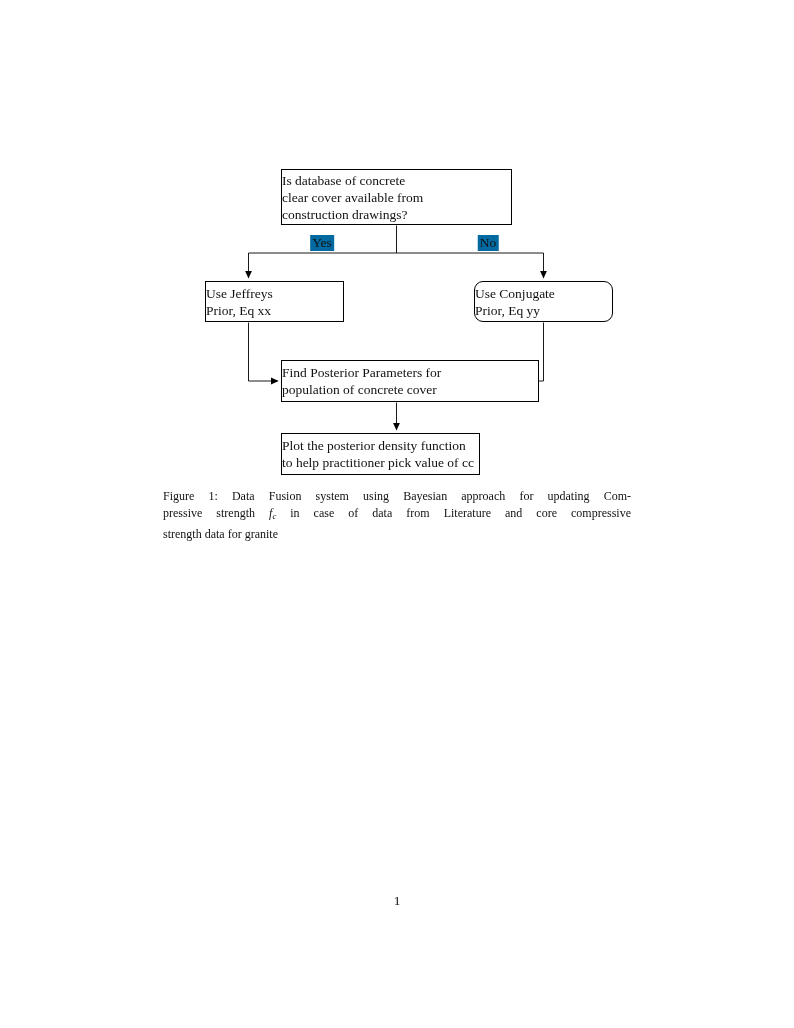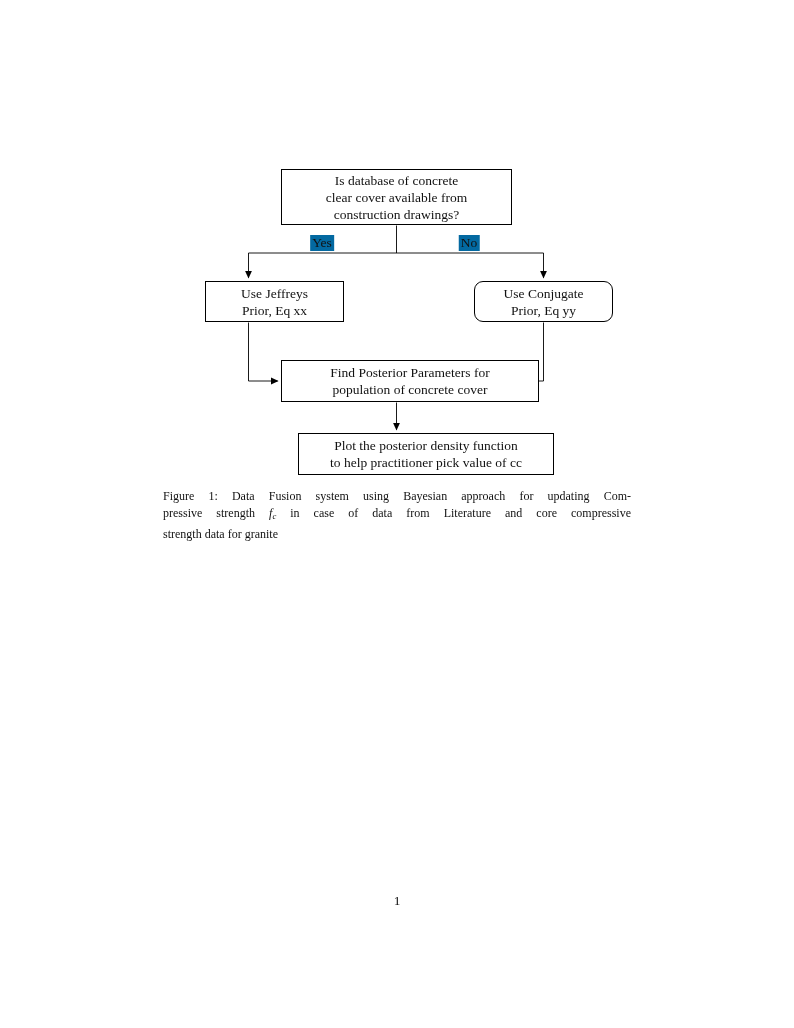--- a/index.html
+++ b/index.html
@@ -24,42 +24,42 @@
     height: 1028px;
     pointer-events: none;
   }
   .node {
     position: absolute;
     box-sizing: border-box;
     border: 1px solid #000000;
     background: #ffffff;
     display: flex;
     flex-direction: column;
-    align-items: center;
+    align-items: flex-start;
     justify-content: center;
     text-align: center;
     font-size: 13.5px;
     line-height: 17px;
     white-space: nowrap;
   }
   .node-question { left: 281px; top: 169px; width: 231px; height: 56px; }
   .node-jeffreys { left: 179px; top: 281px; width: 139px; height: 41px; margin-left: 26px; }
   .node-conjugate { left: 474px; top: 281px; width: 139px; height: 41px; border-radius: 9px; }
   .node-posterior { left: 281px; top: 360px; width: 258px; height: 42px; }
-  .node-plot { left: 298px; top: 433px; width: 256px; height: 42px; }
+  .node-plot { left: 281px; top: 433px; width: 199px; height: 42px; }
   .edge-label {
     position: absolute;
     transform: translateX(-50%);
     font-size: 13.5px;
     line-height: 16px;
     background: #0369a1;
     padding: 0 2px;
   }
   .edge-label-yes { left: 322px; top: 235px; }
-  .edge-label-no  { left: 469px; top: 235px; }
+  .edge-label-no  { left: 488px; top: 235px; }
   .caption {
     position: absolute;
     left: 163px;
     top: 488px;
     width: 468px;
     font-size: 12px;
     line-height: 17.4px;
   }
   .cap-line.just {
     text-align: justify;

